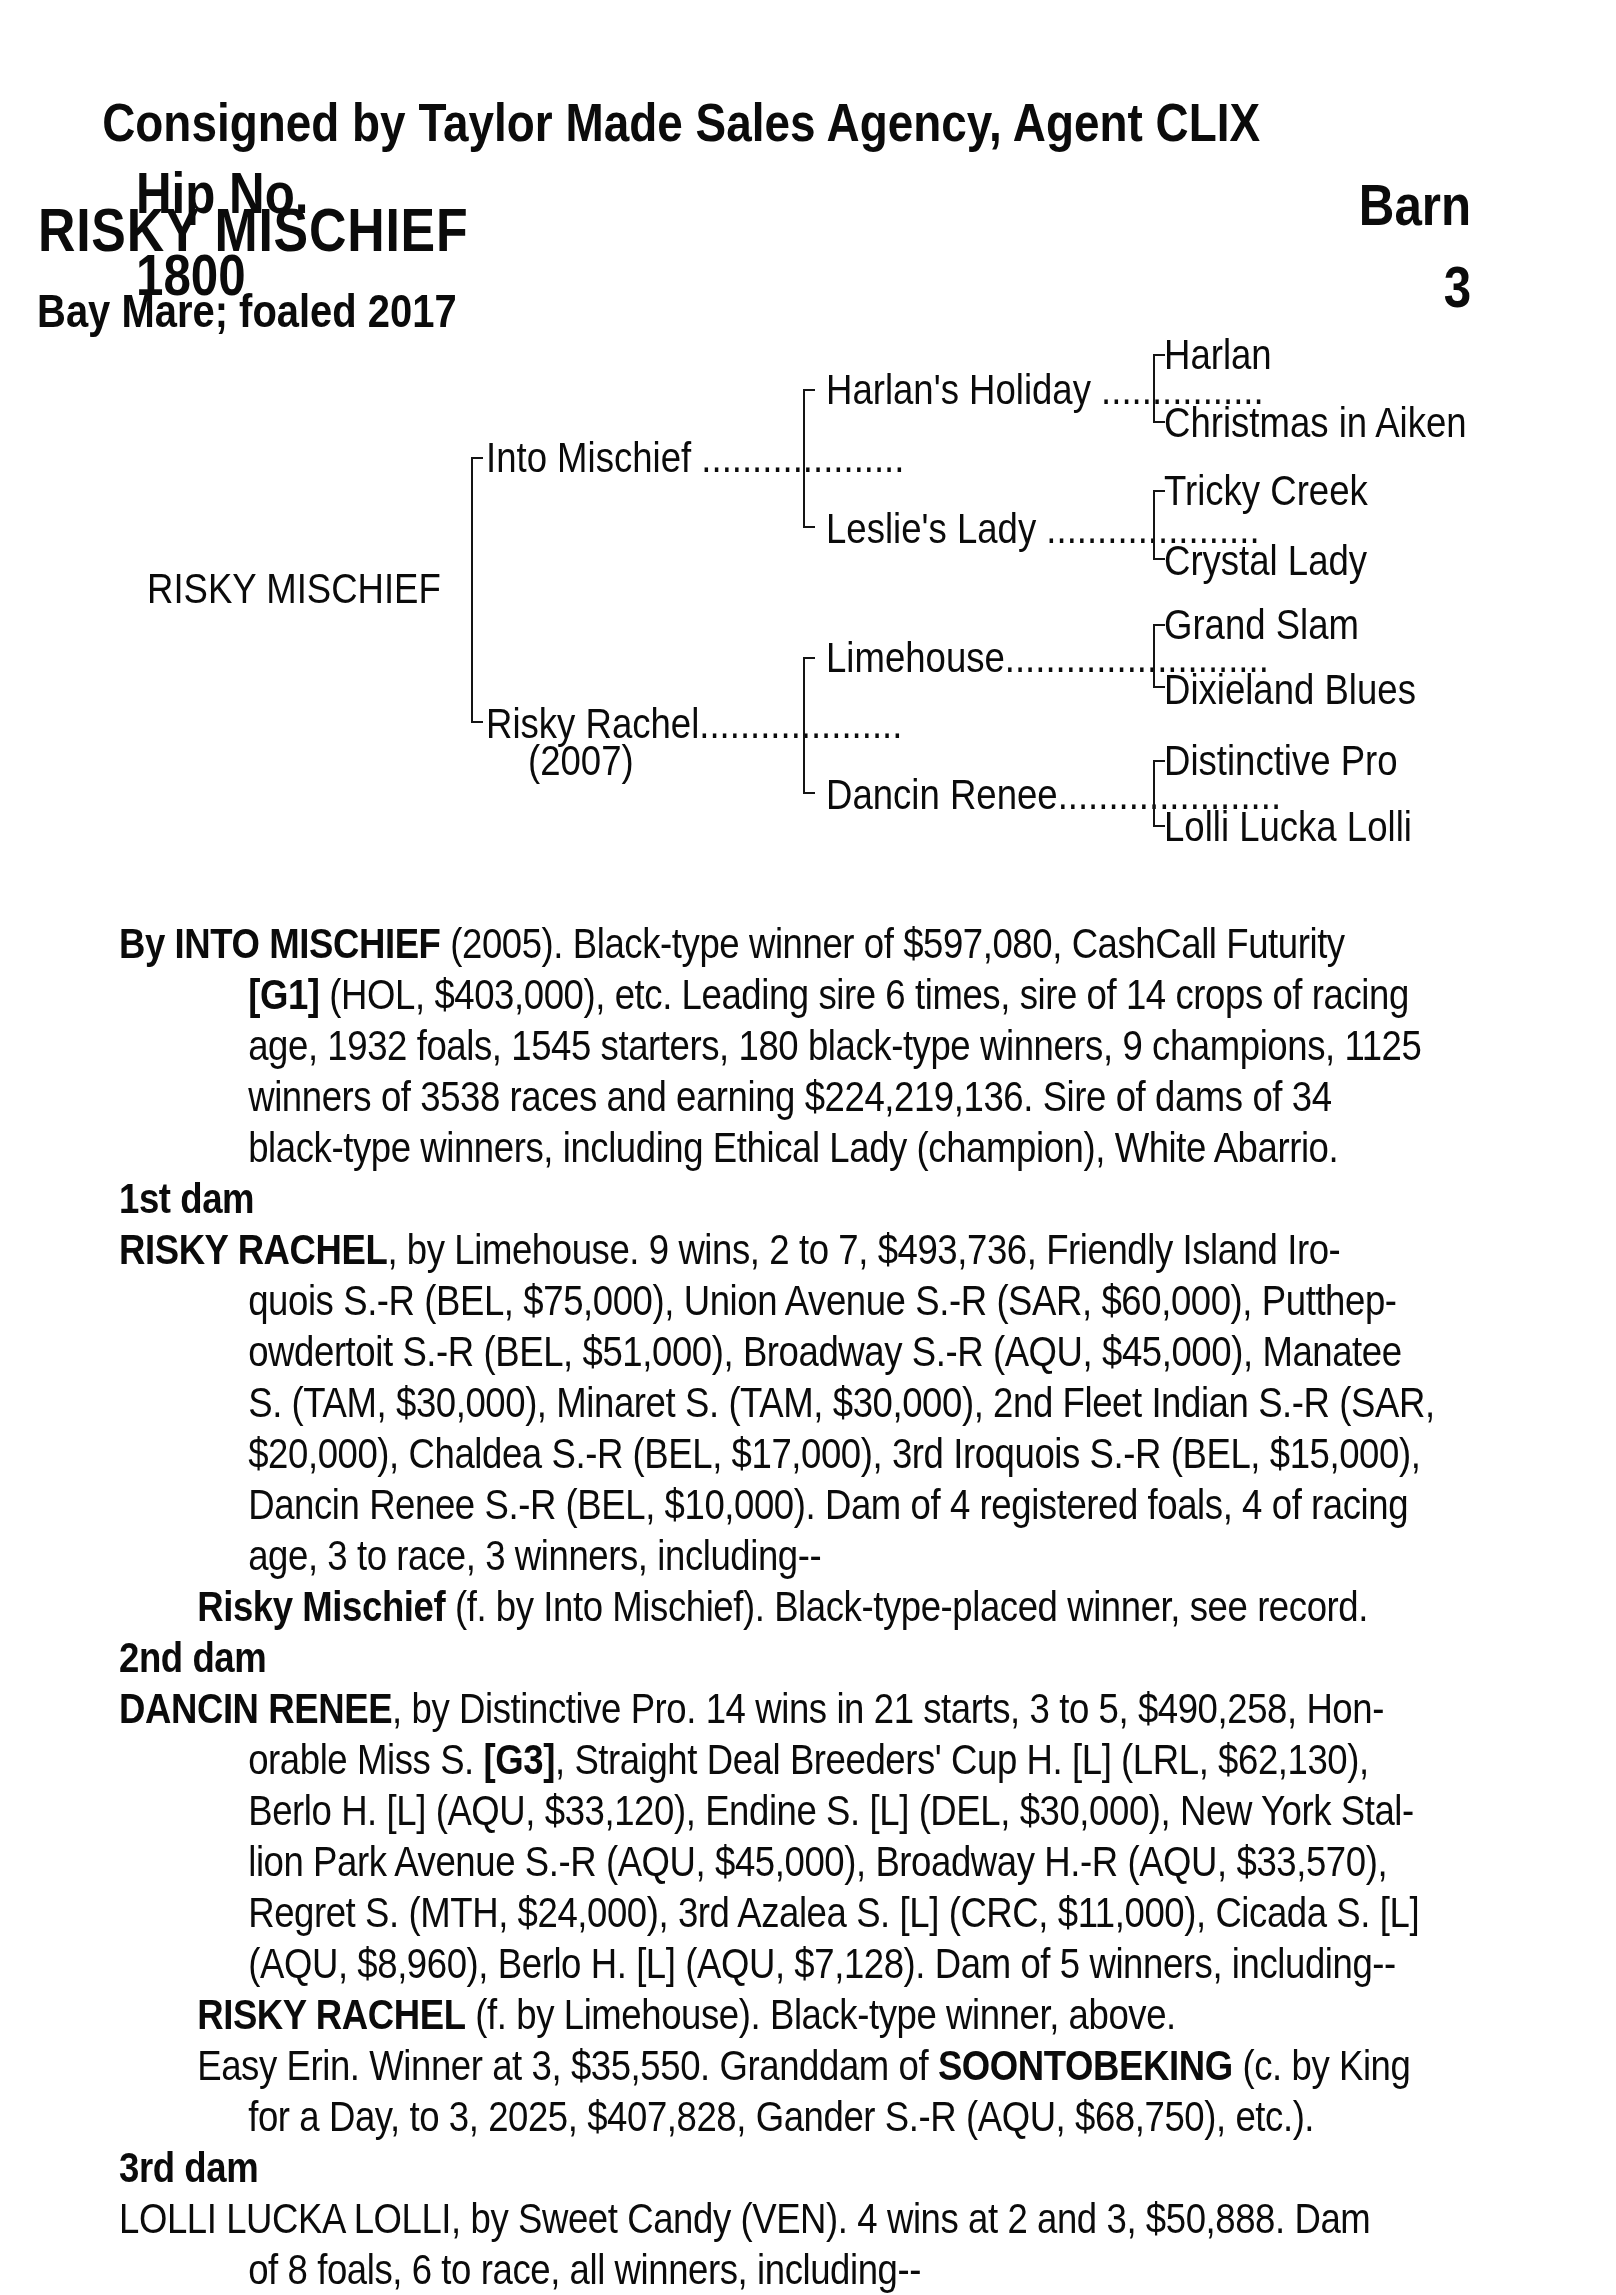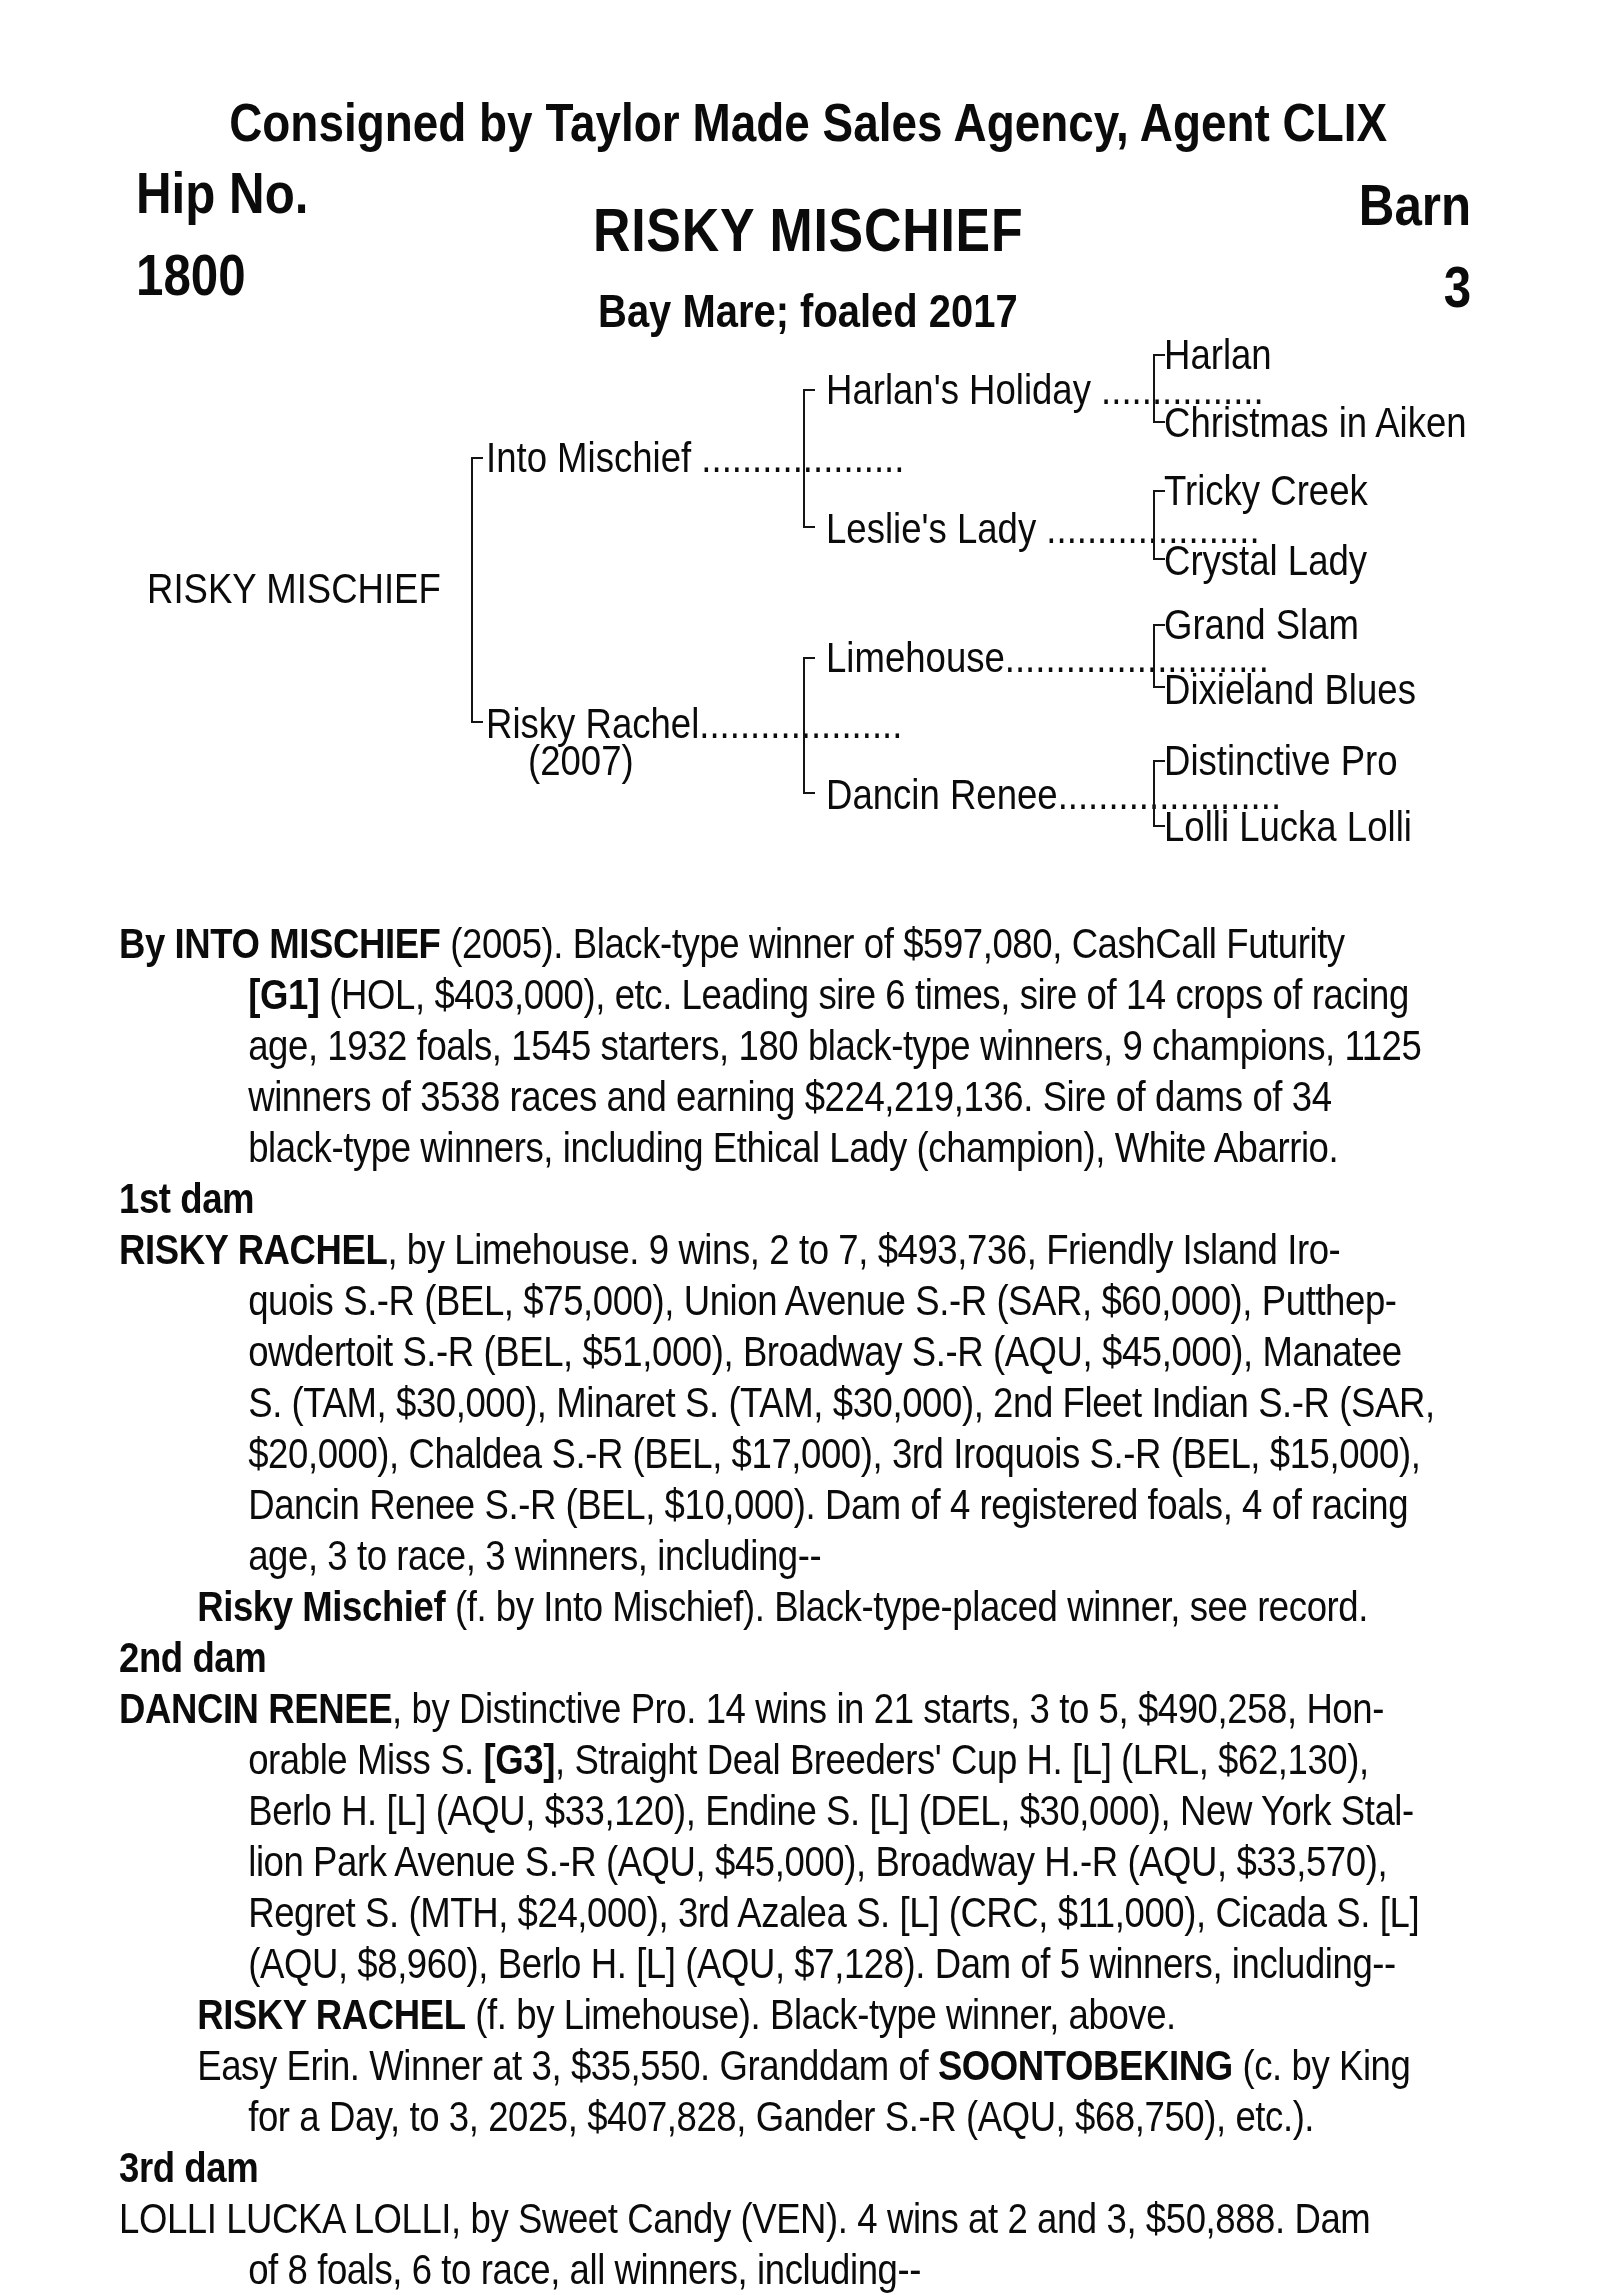--- a/index.html
+++ b/index.html
@@ -4,21 +4,21 @@
 <style>
   html, body { margin:0; padding:0; }
   body {
     width:1616px; height:3227px;
     background:#ffffff; color:#0b0b0b;
     font-family:"Liberation Sans", sans-serif;
     position:relative; overflow:hidden;
   }
   .b { font-weight:bold; }
   .abs { position:absolute; }
-  .center { left:0; width:1616px; text-align:center; }
+  .center { left:0; width:1616px; text-align:left; }
   .cond { display:inline-block; transform:scaleX(0.85); transform-origin:50% 50%; }
   .cond-l { display:inline-block; transform:scaleX(0.85); transform-origin:0 50%; }
   .cond-r { display:inline-block; transform:scaleX(0.85); transform-origin:100% 50%; }
 
   
   .consignor { top:91px; font-size:54px; font-weight:bold; }
   .hipblock  { left:136px; top:152px; font-size:58px; font-weight:bold; line-height:82px; }
   .barnblock { right:145px; top:164px; font-size:58px; font-weight:bold; line-height:82px; text-align:right; }
   .horsename { top:195px; font-size:61px; font-weight:bold; letter-spacing:0.9px; }
   .horsedesc { top:283px; font-size:47px; font-weight:bold; }

